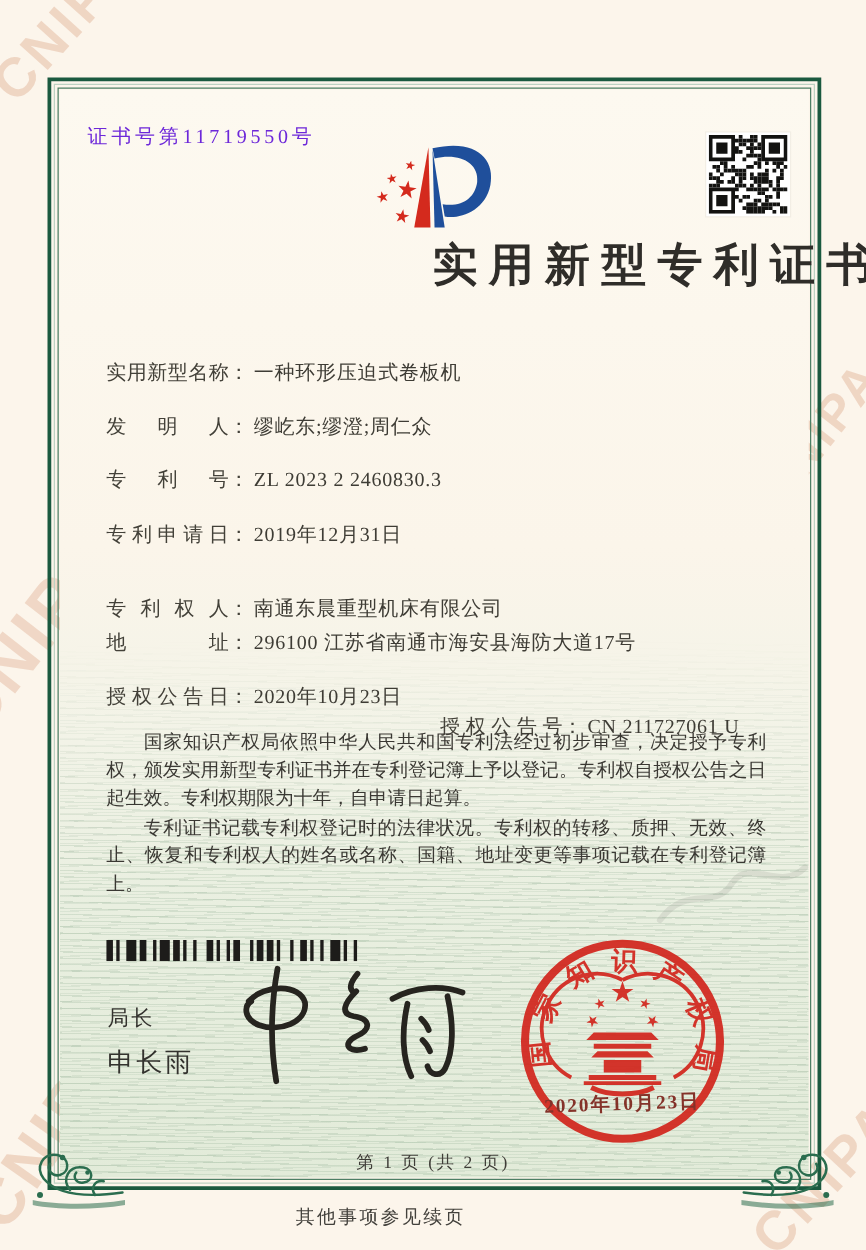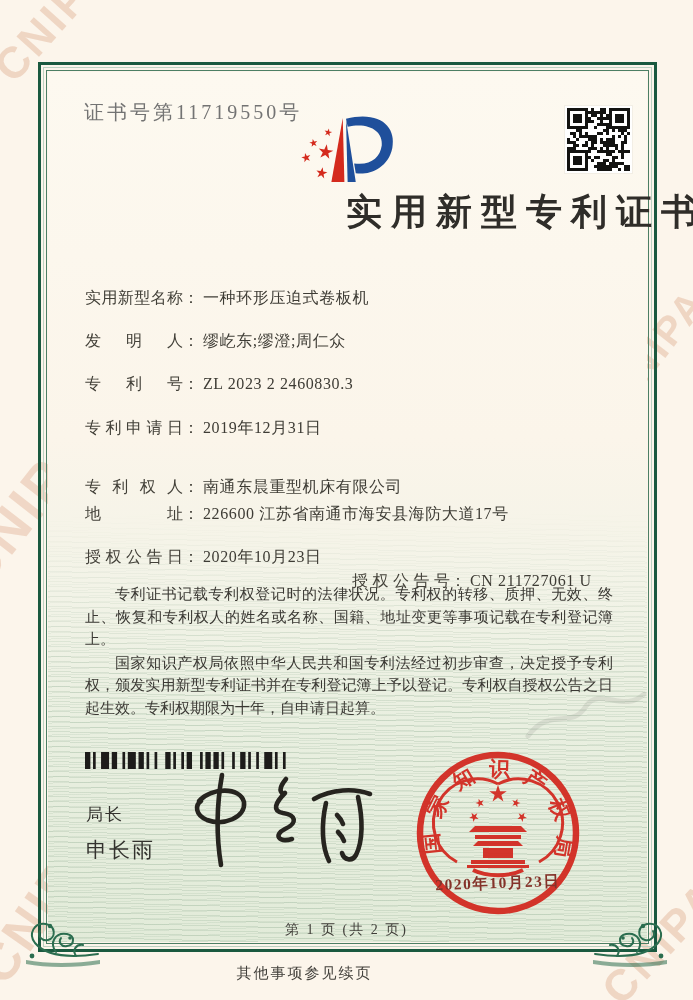--- a/index.html
+++ b/index.html
@@ -32,21 +32,21 @@
   .guilloche{position:absolute;left:7px;right:7px;bottom:7px;height:430px;
     background:
       repeating-linear-gradient(1.5deg, rgba(120,156,126,0.20) 0 1px, rgba(0,0,0,0) 1px 5px),
       repeating-linear-gradient(-1.5deg, rgba(120,156,126,0.13) 0 1px, rgba(0,0,0,0) 1px 6px);
     -webkit-mask-image:linear-gradient(180deg,transparent 0,#000 170px);
     mask-image:linear-gradient(180deg,transparent 0,#000 170px);}
   .corner-ornament{position:absolute;width:74px;height:52px;top:916px;}
   .corner-left{left:26px;}
   .corner-right{right:26px;transform:scaleX(-1);}
   
-  .cert-no{left:84px;top:99px;font-size:20px;letter-spacing:3px;color:#737373;}
+  .cert-no{left:70px;top:99px;font-size:16px;letter-spacing:3px;color:#6d28d9;}
   .logo{left:281px;top:101px;width:130px;height:102px;}
   .qr{left:565px;top:106px;width:63px;height:63px;background:#fff;padding:2px;box-shadow:0 0 0 1px rgba(0,0,0,0.04);}
   .title{left:0;top:188px;width:693px;text-align:right;font-size:36px;font-weight:bold;
     letter-spacing:9px;color:#2f2d29;margin-left:13px;}
   
   .field-row{position:absolute;left:85px;font-size:16px;color:#434139;white-space:nowrap;}
   .f-label{display:inline-block;width:98px;text-align:justify;text-align-last:justify;color:#434139;}
   .f-colon{display:inline-block;margin-right:4px;}
   .f-value{letter-spacing:0.6px;color:#3e3c35;}
   .row2{left:352px;}
@@ -307,32 +307,32 @@
 <div class="field-row" style="top:374px;">
   <span class="f-label">专利号</span><span class="f-colon">：</span><span class="f-value">ZL 2023 2 2460830.3</span>
 </div>
 <div class="field-row" style="top:418px;">
   <span class="f-label">专利申请日</span><span class="f-colon">：</span><span class="f-value">2019年12月31日</span>
 </div>
 <div class="field-row" style="top:477px;">
   <span class="f-label">专利权人</span><span class="f-colon">：</span><span class="f-value">南通东晨重型机床有限公司</span>
 </div>
 <div class="field-row" style="top:504px;">
-  <span class="f-label">地址</span><span class="f-colon">：</span><span class="f-value">226600 江苏省南通市海安县海防大道17号</span>
+  <span class="f-label">地址</span><span class="f-colon">：</span><span class="f-value">296100 江苏省南通市海安县海防大道17号</span>
 </div>
 <div class="field-row" style="top:547px;">
   <span class="f-label">授权公告日</span><span class="f-colon">：</span><span class="f-value">2020年10月23日</span>
 </div>
 <div class="field-row row2" style="top:571px;">
   <span class="f-label">授权公告号</span><span class="f-colon">：</span><span class="f-value">CN 211727061 U</span>
 </div>
 
 <div class="abs paras">
+  <p>国家知识产权局依照中华人民共和国专利法经过初步审查，决定授予专利权，颁发实用新型专利证书并在专利登记簿上予以登记。专利权自授权公告之日起生效。专利权期限为十年，自申请日起算。</p>
   <p>专利证书记载专利权登记时的法律状况。专利权的转移、质押、无效、终止、恢复和专利权人的姓名或名称、国籍、地址变更等事项记载在专利登记簿上。</p>
-  <p>国家知识产权局依照中华人民共和国专利法经过初步审查，决定授予专利权，颁发实用新型专利证书并在专利登记簿上予以登记。专利权自授权公告之日起生效。专利权期限为十年，自申请日起算。</p>
 </div>
 
 <svg class="abs ghost-mark" viewBox="0 0 130 80">
   <path d="M8,60 C30,30 52,54 66,30 C80,10 104,38 124,18" fill="none" stroke="#8a8a84" stroke-width="5" stroke-linecap="round"></path>
 </svg>
 
 <svg class="abs barcode" id="barcode-svg" preserveAspectRatio="none" viewBox="0 0 134.75 17">
     <rect x="0" y="0" width="3.5" height="17" fill="#1d1c1a"></rect>
     <rect x="5.25" y="0" width="1.75" height="17" fill="#1d1c1a"></rect>
     <rect x="10.5" y="0" width="5.25" height="17" fill="#1d1c1a"></rect>

